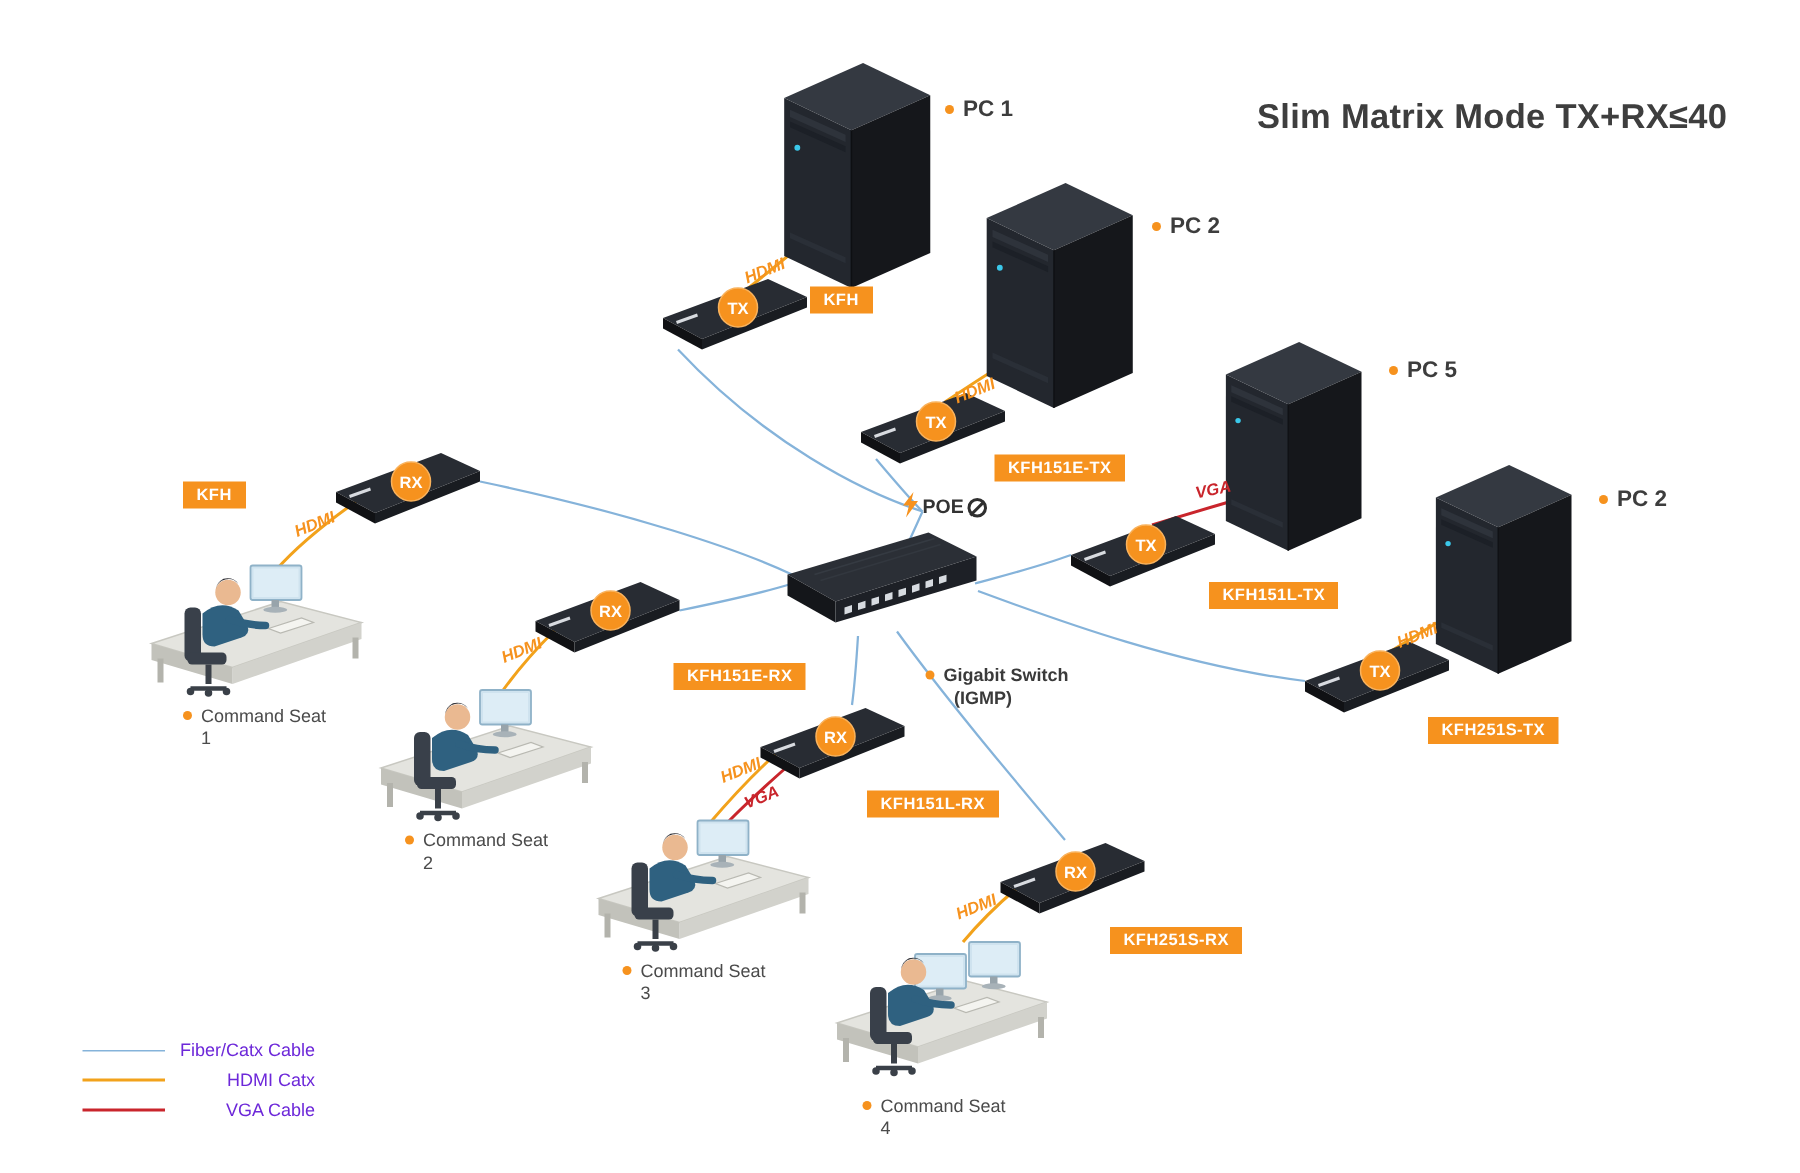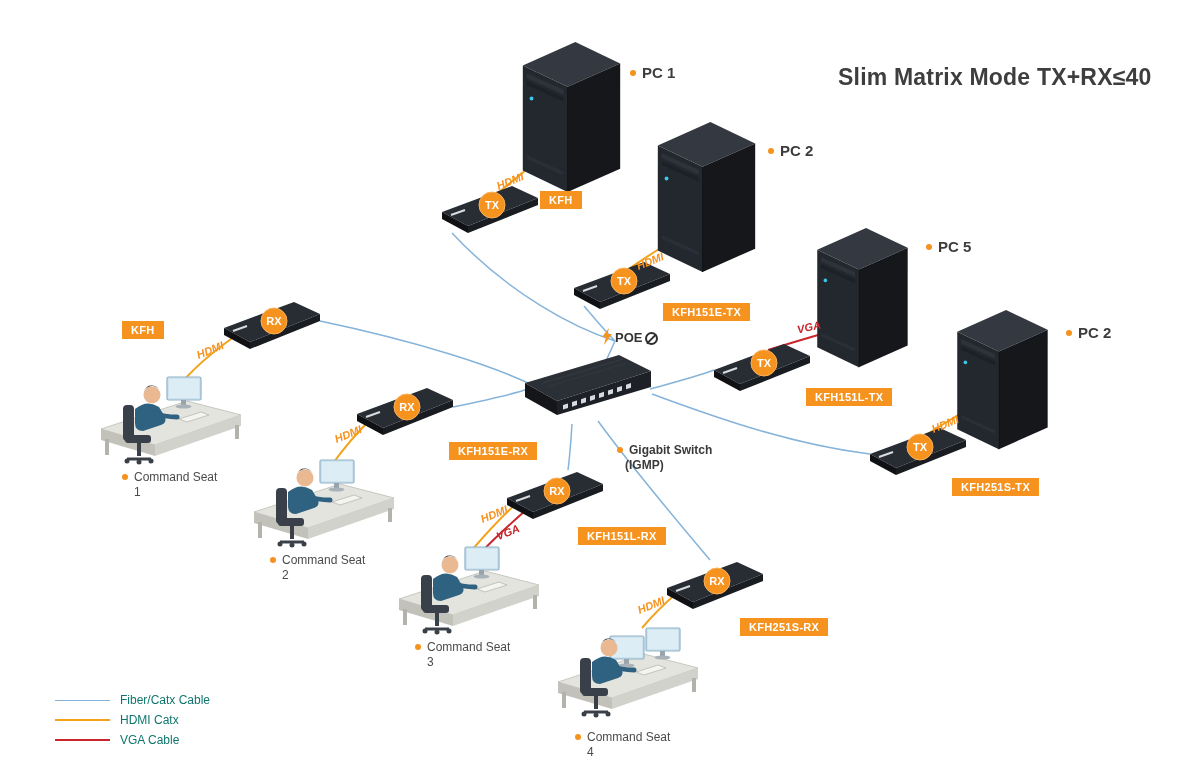--- a/index.html
+++ b/index.html
@@ -16,27 +16,27 @@
   .rot { transform:rotate(-22deg); }
   .rot-s { transform:rotate(-12deg); }
   .node-label { position:absolute; z-index:4; font-size:15px; font-weight:bold; color:#3d3d3d;
                 display:flex; align-items:center; white-space:nowrap; }
   .dot { width:6px; height:6px; border-radius:50%; background:#f6921e; display:inline-block; margin-right:6px; flex:0 0 auto; }
   .seat-label { position:absolute; z-index:4; font-size:12px; color:#4b4b4b; }
   .seat-label .row { display:flex; align-items:center; }
   .seat-label .num { margin-left:12px; margin-top:1px; }
   .switch-label { position:absolute; z-index:4; font-size:12px; font-weight:bold; color:#3a3a3a; }
   .switch-label .row { display:flex; align-items:center; }
-  .switch-label .sub { margin-left:8px; margin-top:1px; }
+  .switch-label .sub { margin-left:19px; margin-top:1px; }
   .poe { position:absolute; z-index:5; display:flex; align-items:flex-end; gap:2px; }
   .poe-text { font-size:13px; font-weight:bold; color:#333; }
   .no-sign { width:13px; height:13px; border:2px solid #2f2f2f; border-radius:50%; position:relative; display:inline-block; margin-left:1px; }
   .no-sign::after { content:""; position:absolute; left:-2px; top:3.5px; width:13px; height:2px; background:#2f2f2f; transform:rotate(-45deg); }
   .legend { position:absolute; z-index:4; }
-  .legend-row { display:flex; align-items:center; height:20px; font-size:12px; color:#0f766e; }
+  .legend-row { display:flex; align-items:center; height:20px; font-size:12px; color:#6d28d9;justify-content:space-between; }
   .swatch { width:55px; margin-right:10px; border-top-style:solid; }
   .swatch.fiber { border-top-width:1.5px; border-top-color:#85b3da; }
   .swatch.hdmi  { border-top-width:2px; border-top-color:#f2a21b; }
   .swatch.vga   { border-top-width:2px; border-top-color:#c9252c; }
   .chip-text { fill:#ffffff; font-size:11px; font-weight:bold; font-family:"Liberation Sans", sans-serif; text-anchor:middle; }
 </style>
 </head>
 <body>
 
 <div class="canvas">

